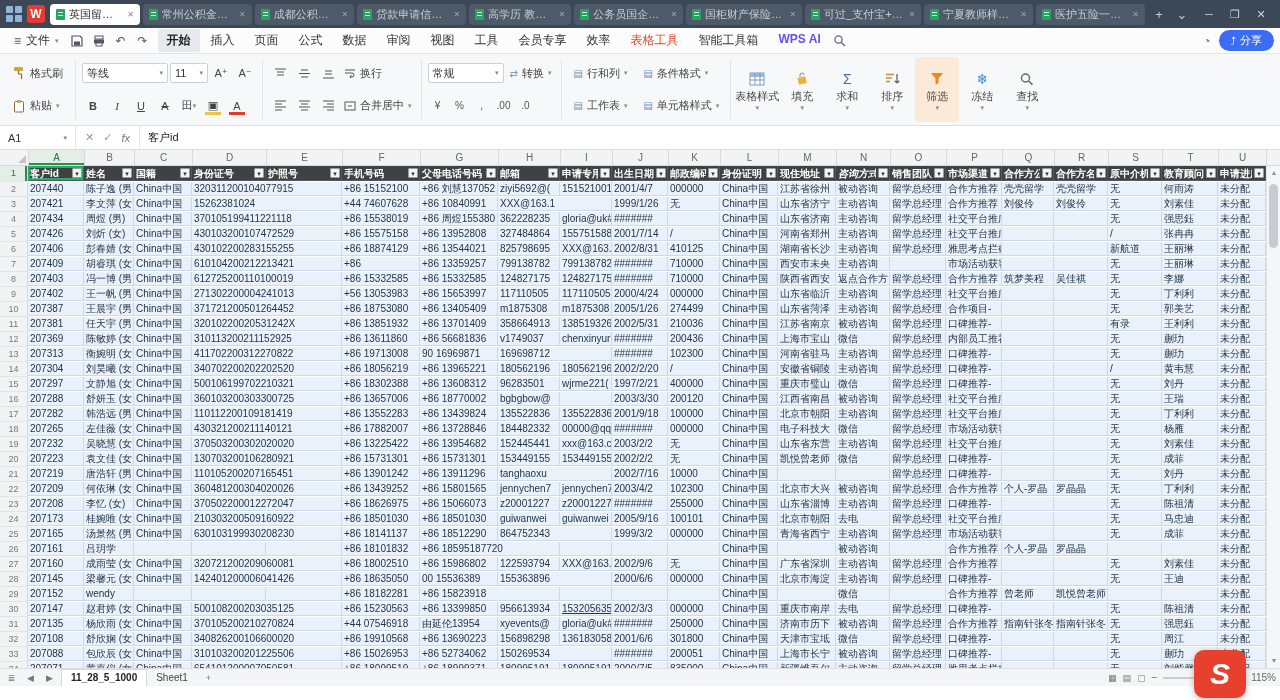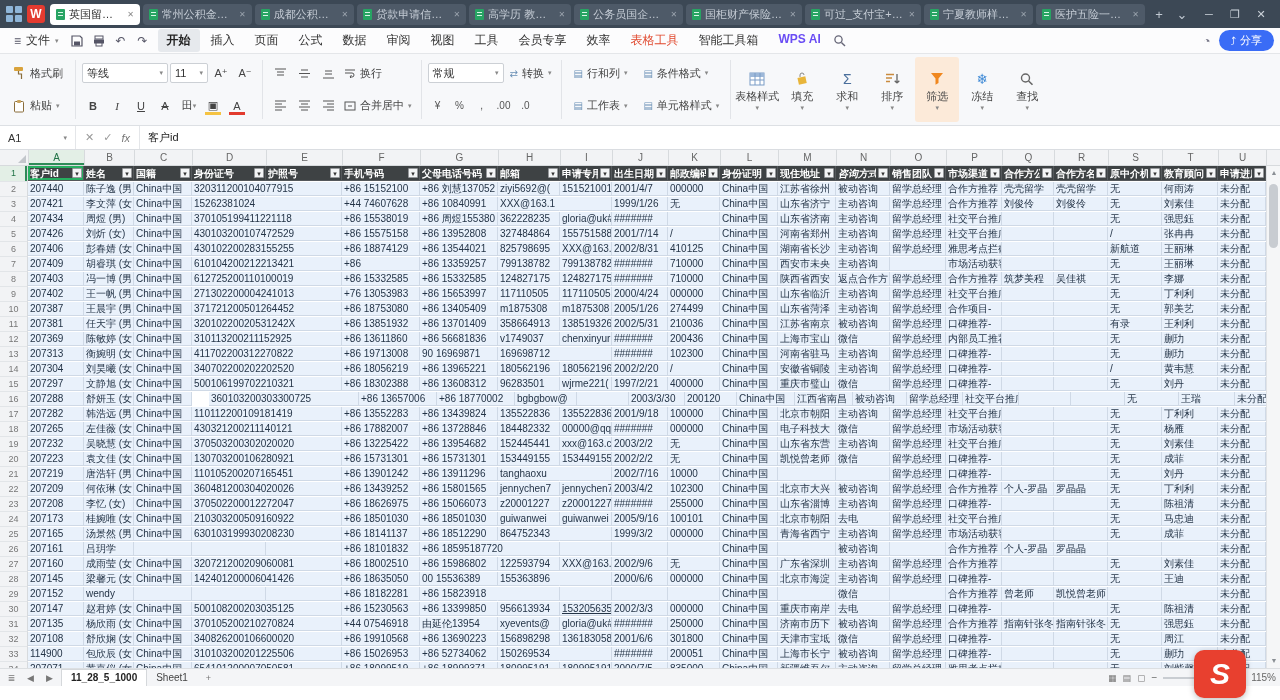--- a/index.html
+++ b/index.html
@@ -753,21 +753,21 @@
           <div class="cell" style="width: 56px;">李娜</div>
           <div class="cell" style="width: 48px;">未分配</div>
         </div>
         <div class="row">
           <div class="rownum">9</div>
           <div class="cell" style="width: 56px;">207402</div>
           <div class="cell" style="width: 50px;">王一帆 (男</div>
           <div class="cell" style="width: 58px;">China中国</div>
           <div class="cell ovf" style="width: 74px;">271302200004241013</div>
           <div class="cell" style="width: 76px;"></div>
-          <div class="cell" style="width: 78px;">+76 13053983</div>
+          <div class="cell" style="width: 78px;">+56 13053983</div>
           <div class="cell" style="width: 78px;">+86 15653997</div>
           <div class="cell" style="width: 62px;">117110505</div>
           <div class="cell" style="width: 52px;">117110505</div>
           <div class="cell" style="width: 56px;">2000/4/24</div>
           <div class="cell" style="width: 52px;">000000</div>
           <div class="cell" style="width: 58px;">China中国</div>
           <div class="cell" style="width: 58px;">山东省临沂</div>
           <div class="cell" style="width: 54px;">主动咨询</div>
           <div class="cell" style="width: 56px;">留学总经理</div>
           <div class="cell" style="width: 56px;">社交平台推广</div>
@@ -919,21 +919,21 @@
           <div class="cell" style="width: 54px;"></div>
           <div class="cell" style="width: 54px;">无</div>
           <div class="cell" style="width: 56px;">刘丹</div>
           <div class="cell" style="width: 48px;">未分配</div>
         </div>
         <div class="row">
           <div class="rownum">16</div>
           <div class="cell" style="width: 56px;">207288</div>
           <div class="cell" style="width: 50px;">舒妍玉 (女</div>
           <div class="cell" style="width: 58px;">China中国</div>
-          <div class="cell ovf" style="width: 74px; margin-left: 17px;">360103200303300725</div>
+          <div class="cell ovf" style="width: 74px;">360103200303300725</div>
           <div class="cell" style="width: 76px;"></div>
           <div class="cell" style="width: 78px;">+86 13657006</div>
           <div class="cell" style="width: 78px;">+86 18770002</div>
           <div class="cell" style="width: 62px;">bgbgbow@</div>
           <div class="cell" style="width: 52px;"></div>
           <div class="cell" style="width: 56px;">2003/3/30</div>
           <div class="cell" style="width: 52px;">200120</div>
           <div class="cell" style="width: 58px;">China中国</div>
           <div class="cell" style="width: 58px;">江西省南昌</div>
           <div class="cell" style="width: 54px;">被动咨询</div>
@@ -1324,21 +1324,21 @@
           <div class="cell" style="width: 56px;">留学总经理</div>
           <div class="cell" style="width: 56px;">口碑推荐-</div>
           <div class="cell" style="width: 52px;"></div>
           <div class="cell" style="width: 54px;"></div>
           <div class="cell" style="width: 54px;">无</div>
           <div class="cell" style="width: 56px;">周江</div>
           <div class="cell" style="width: 48px;">未分配</div>
         </div>
         <div class="row">
           <div class="rownum">33</div>
-          <div class="cell" style="width: 56px;">114900</div>
+          <div class="cell" style="width: 56px;">207088</div>
           <div class="cell" style="width: 50px;">包欣辰 (女</div>
           <div class="cell" style="width: 58px;">China中国</div>
           <div class="cell ovf" style="width: 74px;">310103200201225506</div>
           <div class="cell" style="width: 76px;"></div>
           <div class="cell" style="width: 78px;">+86 15026953</div>
           <div class="cell" style="width: 78px;">+86 52734062</div>
           <div class="cell ovf" style="width: 62px;">150269534</div>
           <div class="cell" style="width: 52px;"></div>
           <div class="cell" style="width: 56px;">#######</div>
           <div class="cell" style="width: 52px;">200051</div>

